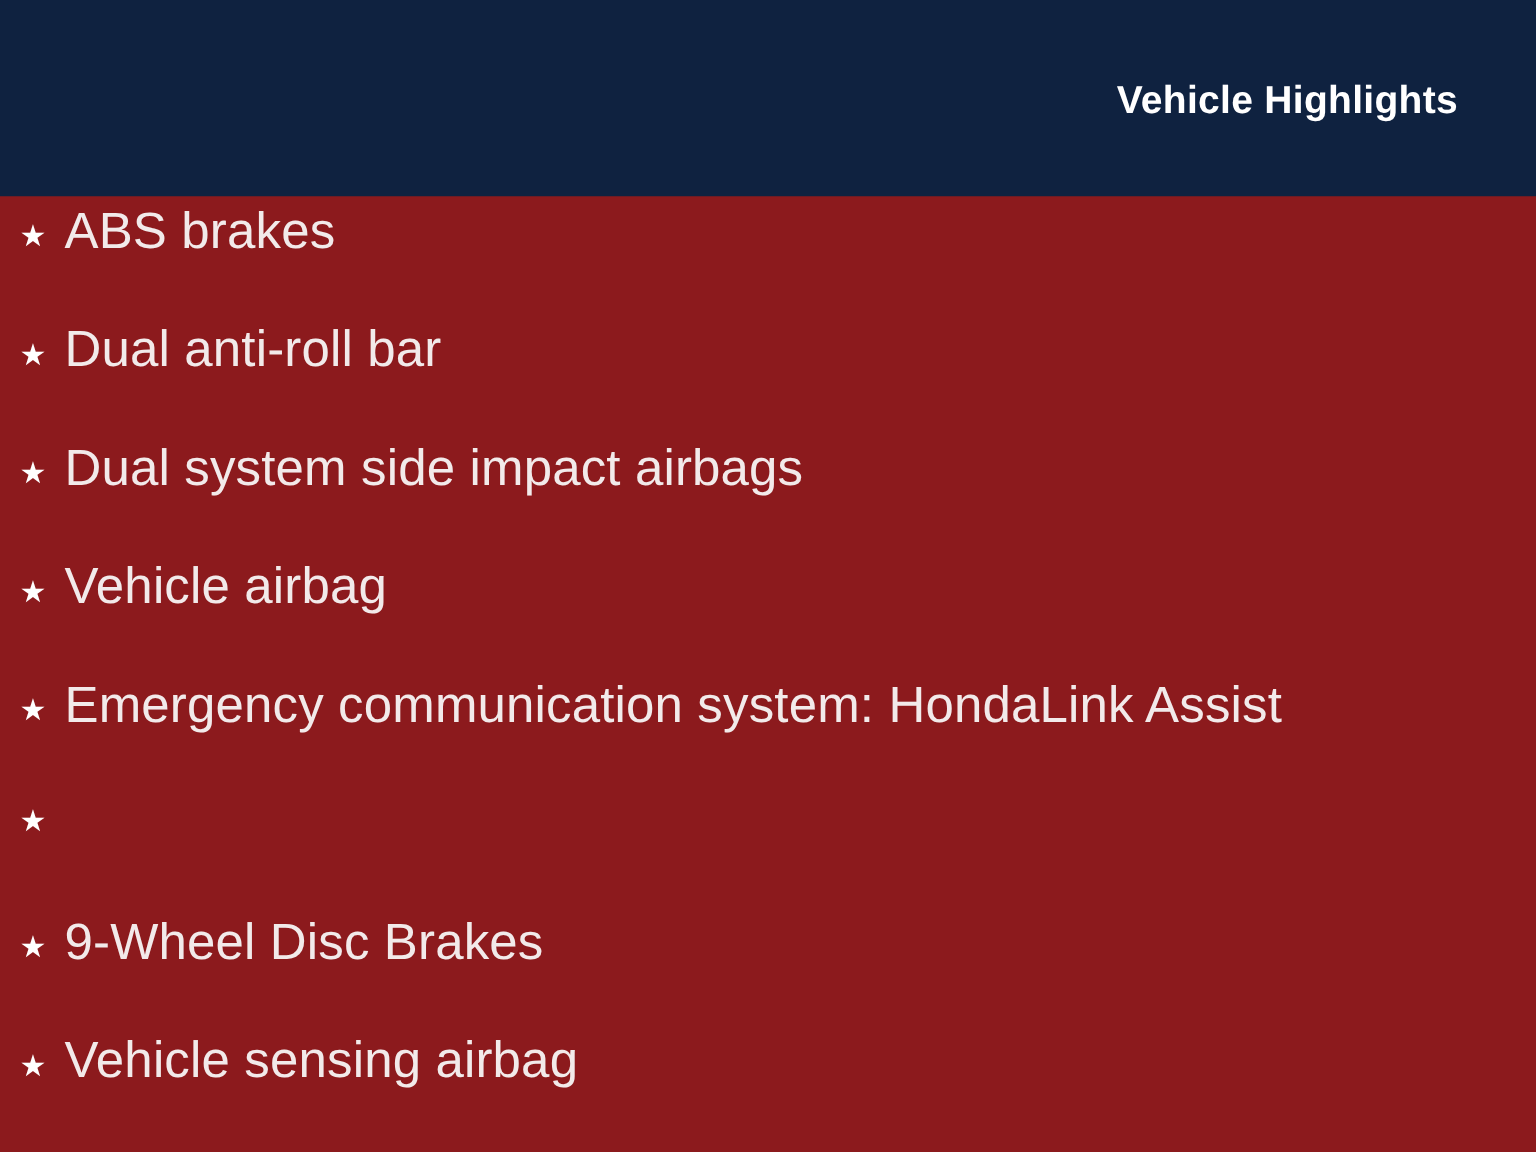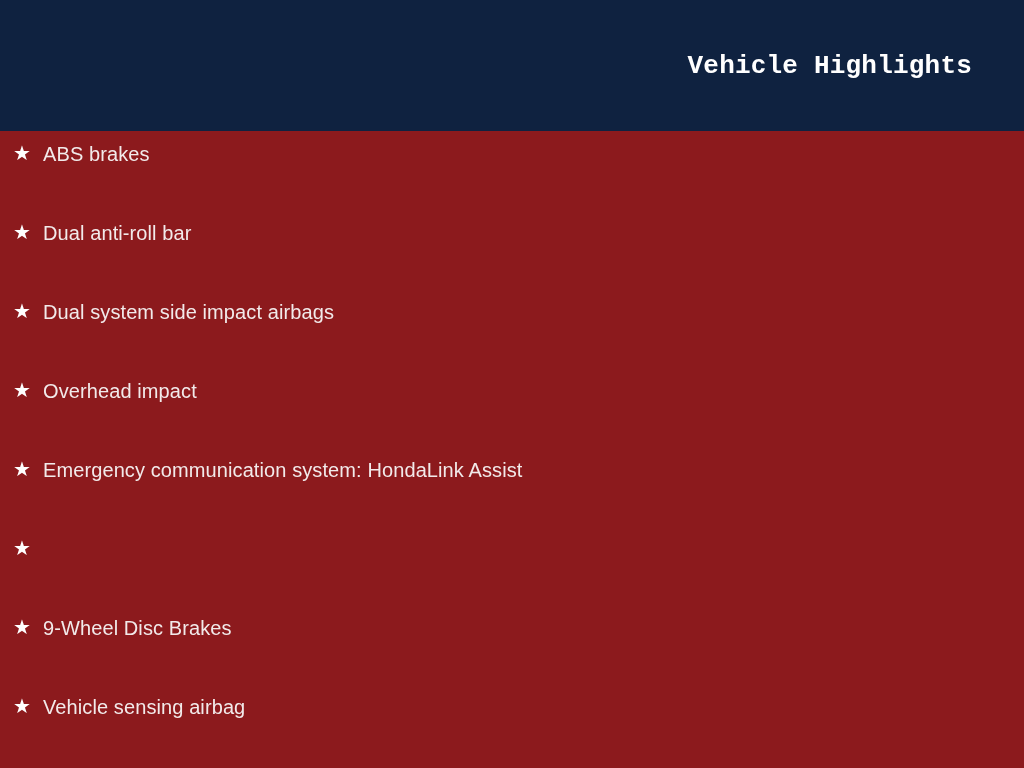--- a/index.html
+++ b/index.html
@@ -40,21 +40,20 @@
   }
 
   #header-title {
     color: #ffffff;
     font-size: 26px;
     font-weight: bold;
     letter-spacing: 0.2px;
     line-height: 1;
     white-space: nowrap;
     text-align: left;
-    font-family: Liberation Mono, monospace;
   }
 
   
   #content {
     position: absolute;
     left: 0;
     top: 131px;
     width: 1024px;
     height: 637px;
     background: #8c1a1d;
@@ -87,21 +86,21 @@
     color: #ffffff;
     font-size: 20px;
     line-height: 30px;
     text-align: left;
     position: relative;
     top: -1px;
   }
 
   .highlight-label {
     color: #f2eaea;
-    font-size: 20px;
+    font-size: 34px;
     line-height: 30px;
     white-space: nowrap;
     letter-spacing: 0.1px;
   }
 </style>
 </head>
 <body>
 
 <div id="slide">
 
@@ -122,21 +121,21 @@
         <span class="highlight-label">Dual anti-roll bar</span>
       </li>
 
       <li class="highlight-item">
         <span class="bullet-star">★</span>
         <span class="highlight-label">Dual system side impact airbags</span>
       </li>
 
       <li class="highlight-item">
         <span class="bullet-star">★</span>
-        <span class="highlight-label">Overhead impact</span>
+        <span class="highlight-label">Vehicle airbag</span>
       </li>
 
       <li class="highlight-item">
         <span class="bullet-star">★</span>
         <span class="highlight-label">Emergency communication system: HondaLink Assist</span>
       </li>
 
       <li class="highlight-item">
         <span class="bullet-star">★</span>
       </li>

